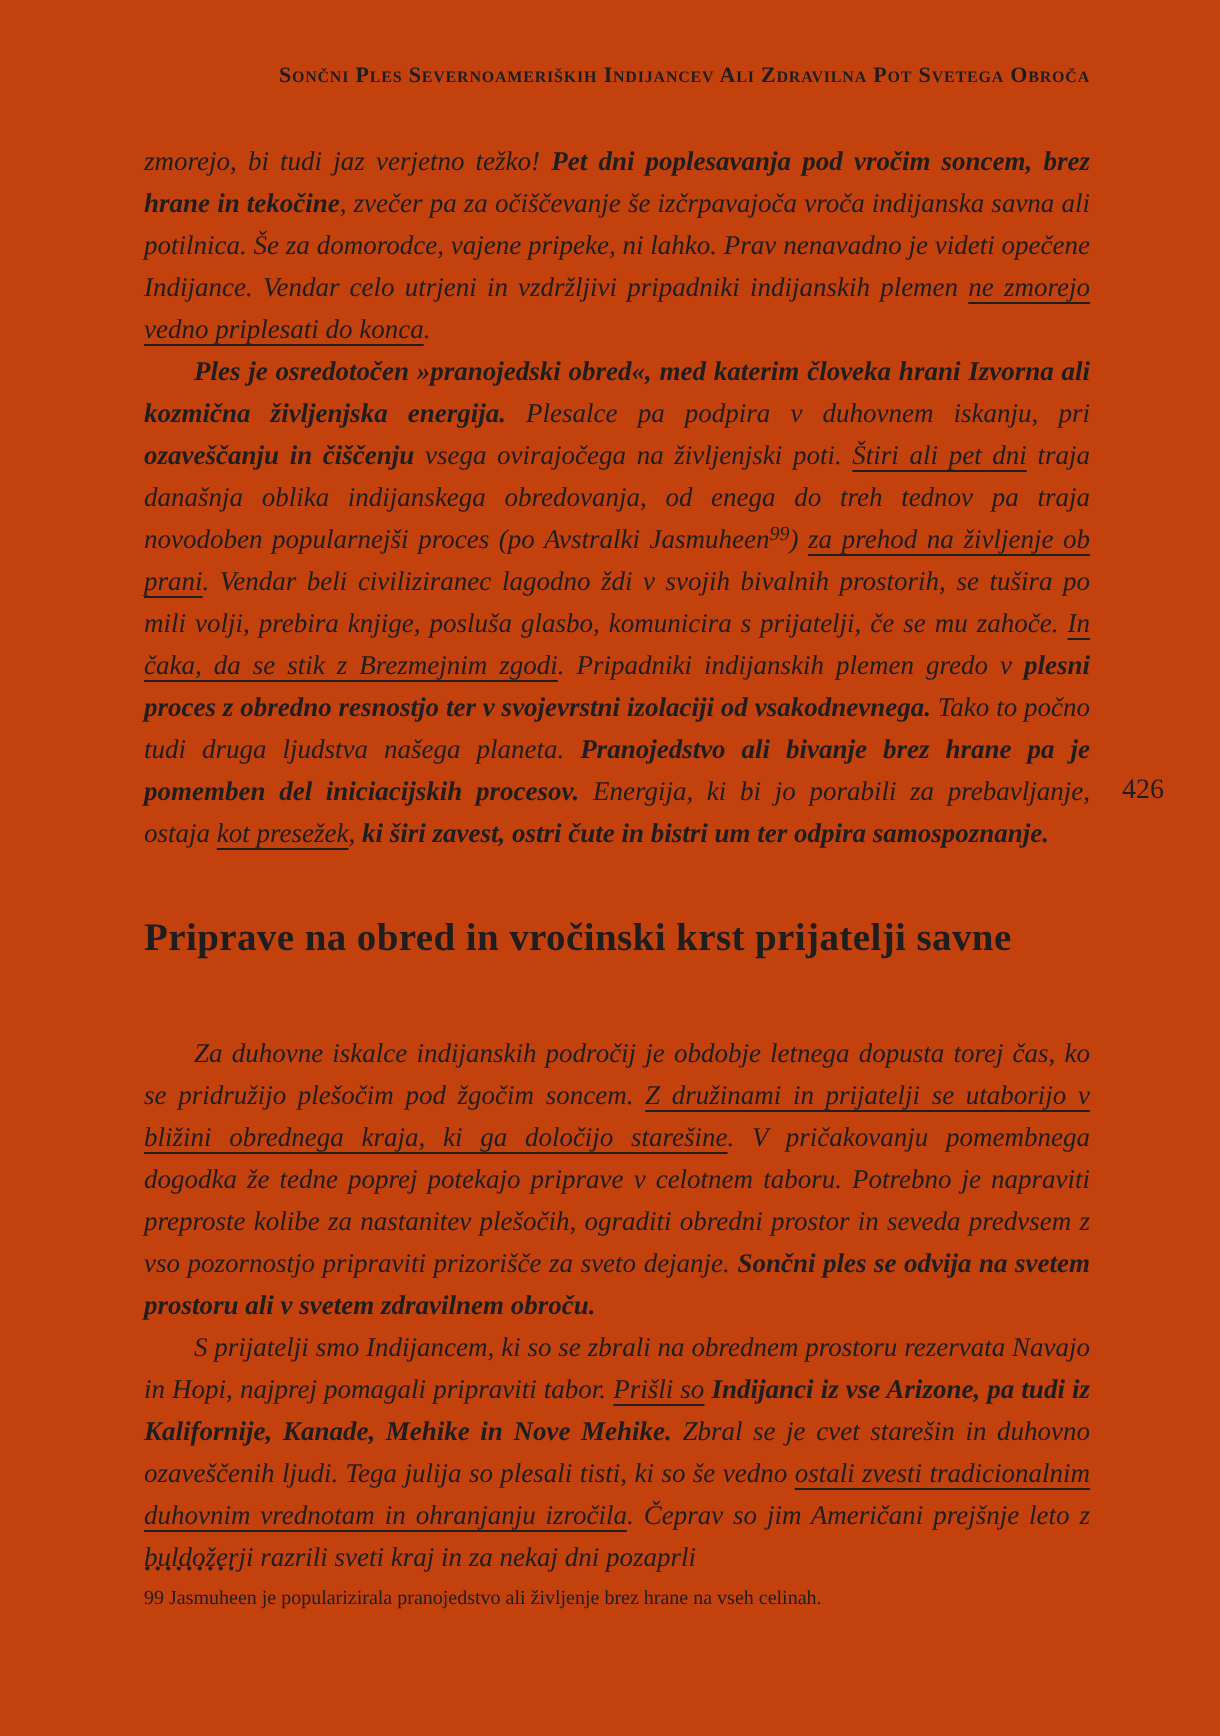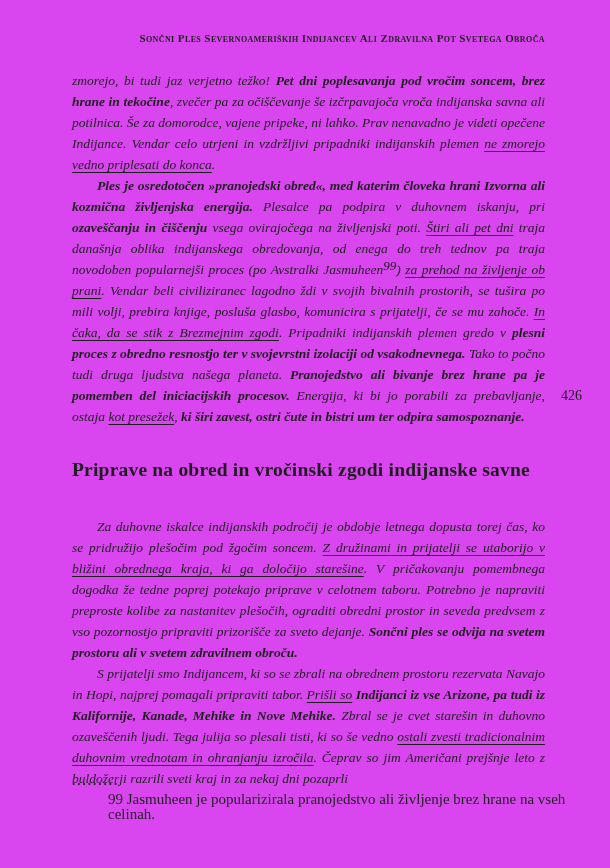--- a/index.html
+++ b/index.html
@@ -4,21 +4,21 @@
 <style>
   html,body{margin:0;padding:0}
   body{
     width:610px;height:868px;
     background:#ffffff;
     position:relative;
     overflow:hidden;
     font-family:"Liberation Serif", serif;
     color:#1e1e1e;
   }
-  .page{position:absolute;inset:0;background:#d946ef}
+  .page{position:absolute;inset:0;background:#c2410c}
 
   .running-head{
     position:absolute;left:72px;top:32px;width:473px;
     text-align:right;
     font-size:11px;
     font-variant:small-caps;
     letter-spacing:0.4px;
     font-weight:600;
     white-space:nowrap;
   }
@@ -34,51 +34,51 @@
     text-align:justify;
     font-style:italic;
   }
   .textblock.top{top:70px}
   .textblock.bottom{top:516px}
   .textblock p{margin:0;padding:0}
   .textblock p.indent{text-indent:25px}
 
   .rb{font-weight:bold}
   .ru{text-decoration:underline;text-underline-offset:2.5px;text-decoration-thickness:1px}
-  .rsup{font-size:13px;position:relative;top:-4.5px;line-height:0}
+  .rsup{font-size:10px;position:relative;top:-4.5px;line-height:0}
 
   .heading{
     position:absolute;left:72px;top:459px;margin:0;
     font-size:19.5px;font-weight:bold;letter-spacing:0.2px;
   }
 
   .fnrule{
     position:absolute;left:72px;top:775px;
     font-size:13px;font-weight:bold;letter-spacing:2px;line-height:12px;
   }
   .fntext{
     position:absolute;left:72px;top:792px;width:473px;
-    font-size:15px;line-height:15px;margin-left:36px;
+    font-size:10px;line-height:15px;
   }
 </style>
 </head>
 <body>
 
 <div class="page">
 
   <div class="running-head">Sončni Ples Severnoameriških Indijancev Ali Zdravilna Pot Svetega Obroča</div>
 
   <div class="pagenum">426</div>
 
   <div class="textblock top">
       <p><span>zmorejo, bi tudi jaz verjetno težko! </span><span class="rb">Pet dni poplesavanja pod vročim soncem, brez hrane in tekočine</span><span>, zvečer pa za očiščevanje še izčrpavajoča vroča indijanska savna ali potilnica. Še za domorodce, vajene pripeke, ni lahko. Prav nenavadno je videti opečene Indijance. Vendar celo utrjeni in vzdržljivi pripadniki indijanskih plemen </span><span class="ru">ne zmorejo vedno priplesati do konca</span><span>.</span></p>
       <p class="indent"><span class="rb">Ples je osredotočen »pranojedski obred«, med katerim človeka hrani Izvorna ali kozmična življenjska energija.</span><span> Plesalce pa podpira v duhovnem iskanju, pri </span><span class="rb">ozaveščanju in čiščenju</span><span> vsega ovirajočega na življenjski poti. </span><span class="ru">Štiri ali pet dni</span><span> traja današnja oblika indijanskega obredovanja, od enega do treh tednov pa traja novodoben popularnejši proces (po Avstralki Jasmuheen</span><span class="rsup">99</span><span>) </span><span class="ru">za prehod na življenje ob prani</span><span>. Vendar beli civiliziranec lagodno ždi v svojih bivalnih prostorih, se tušira po mili volji, prebira knjige, posluša glasbo, komunicira s prijatelji, če se mu zahoče. </span><span class="ru">In čaka, da se stik z Brezmejnim zgodi</span><span>. Pripadniki indijanskih plemen gredo v </span><span class="rb">plesni proces z obredno resnostjo ter v svojevrstni izolaciji od vsakodnevnega.</span><span> Tako to počno tudi druga ljudstva našega planeta. </span><span class="rb">Pranojedstvo ali bivanje brez hrane pa je pomemben del iniciacijskih procesov.</span><span> Energija, ki bi jo porabili za prebavljanje, ostaja </span><span class="ru">kot presežek</span><span>, </span><span class="rb">ki širi zavest, ostri čute in bistri um ter odpira samospoznanje.</span></p>
     </div>
 
-  <h2 class="heading">Priprave na obred in vročinski zgodi indijanske savne</h2>
+  <h2 class="heading">Priprave na obred in vročinski krst prijatelji savne</h2>
 
   <div class="textblock bottom">
       <p class="indent"><span>Za duhovne iskalce indijanskih področij je obdobje letnega dopusta torej čas, ko se pridružijo plešočim pod žgočim soncem. </span><span class="ru">Z družinami in prijatelji se utaborijo v bližini obrednega kraja, ki ga določijo starešine</span><span>. V pričakovanju pomembnega dogodka že tedne poprej potekajo priprave v celotnem taboru. Potrebno je napraviti preproste kolibe za nastanitev plešočih, ograditi obredni prostor in seveda predvsem z vso pozornostjo pripraviti prizorišče za sveto dejanje. </span><span class="rb">Sončni ples se odvija na svetem prostoru ali v svetem zdravilnem obroču.</span></p>
       <p class="indent"><span>S prijatelji smo Indijancem, ki so se zbrali na obrednem prostoru rezervata Navajo in Hopi, najprej pomagali pripraviti tabor. </span><span class="ru">Prišli so</span><span> </span><span class="rb">Indijanci iz vse Arizone, pa tudi iz Kalifornije, Kanade, Mehike in Nove Mehike.</span><span> Zbral se je cvet starešin in duhovno ozaveščenih ljudi. Tega julija so plesali tisti, ki so še vedno </span><span class="ru">ostali zvesti tradicionalnim duhovnim vrednotam in ohranjanju izročila</span><span>. Čeprav so jim Američani prejšnje leto z buldožerji razrili sveti kraj in za nekaj dni pozaprli</span></p>
     </div>
 
   <div class="fnrule">.........</div>
 
   <div class="fntext">99 Jasmuheen je popularizirala pranojedstvo ali življenje brez hrane na vseh celinah.</div>
 

